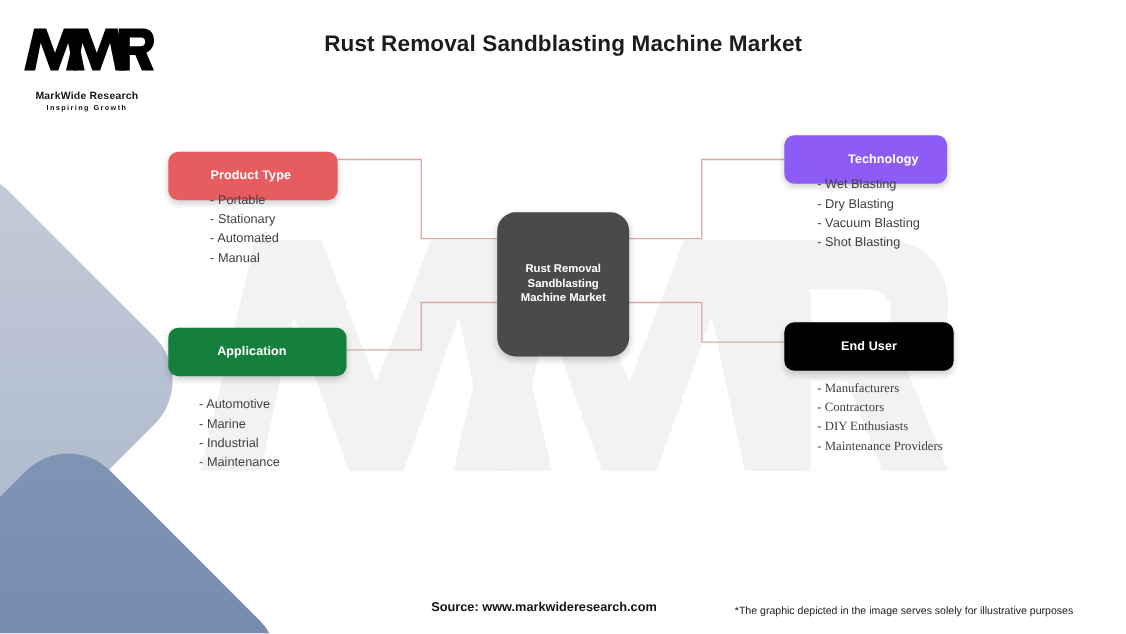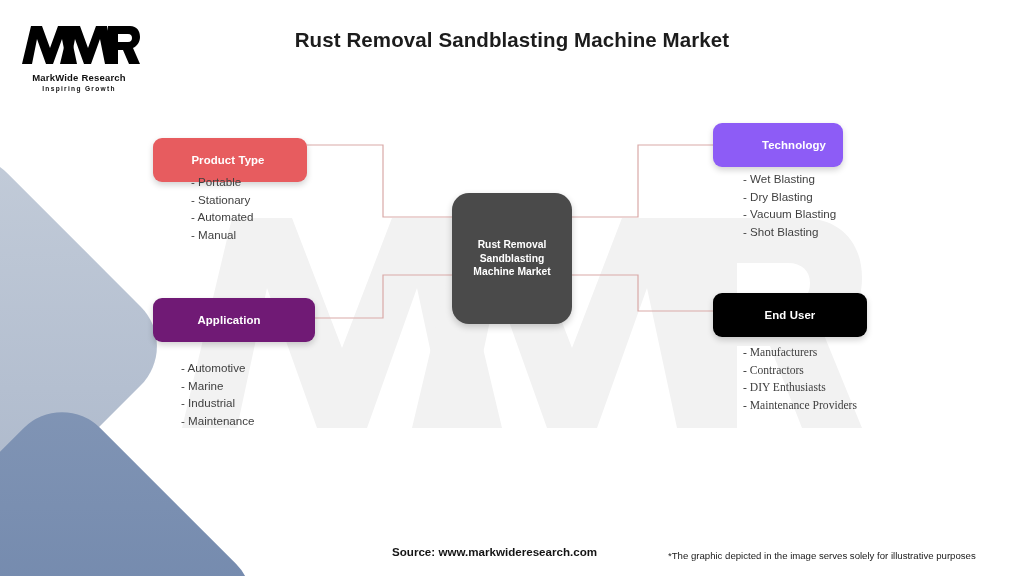--- a/index.html
+++ b/index.html
@@ -70,21 +70,21 @@
     width: 122px;
     height: 64px;
   }
   .logo-mark { display: block; }
   .logo-name {
     font-size: 9.5px;
     font-weight: bold;
     letter-spacing: 0.2px;
     color: #111111;
     text-align: center;
-    margin-top: 6px;
+    margin-top: 16px;
     white-space: nowrap;
   }
   .logo-tag {
     font-size: 6.6px;
     font-weight: bold;
     letter-spacing: 1.3px;
     color: #111111;
     text-align: center;
     margin-top: 2px;
     white-space: nowrap;
@@ -148,37 +148,37 @@
   .pill-label {
     color: #ffffff;
     font-size: 11.4px;
     font-weight: bold;
     letter-spacing: 0.1px;
     white-space: nowrap;
   }
 
   .pill-product   { left: 153px; top: 138px; width: 154px; background: #e75c5f; }
   .pill-product .pill-label { transform: translateX(-2px); }
-  .pill-tech      { left: 713px; top: 123px; width: 130px; background: #8d5cf6; padding-left: 32px; }
-  .pill-app       { left: 153px; top: 298px; width: 162px; background: #701a75; }
+  .pill-tech      { left: 713px; top: 123px; width: 148px; background: #8d5cf6; padding-left: 32px; }
+  .pill-app       { left: 153px; top: 298px; width: 162px; background: #15803d; }
   .pill-app .pill-label { transform: translateX(-5px); }
   .pill-enduser   { left: 713px; top: 293px; width: 154px; background: #000000; }
 
   
   .item-list {
     position: absolute;
     font-size: 11.6px;
     line-height: 1.52;
     color: #3f3f3f;
     white-space: nowrap;
   }
   .item-list div { padding: 0; }
 
   .list-product { left: 191px; top: 173px; }
-  .list-tech    { left: 743px; top: 170px; }
+  .list-tech    { left: 743px; top: 159px; }
   .list-app     { left: 181px; top: 359px; }
   .list-enduser { left: 743px; top: 344px; font-family: Liberation Serif, serif; }
 
   
   .footer-source {
     position: absolute;
     left: 392px;
     top: 545px;
     font-size: 11.6px;
     font-weight: bold;

